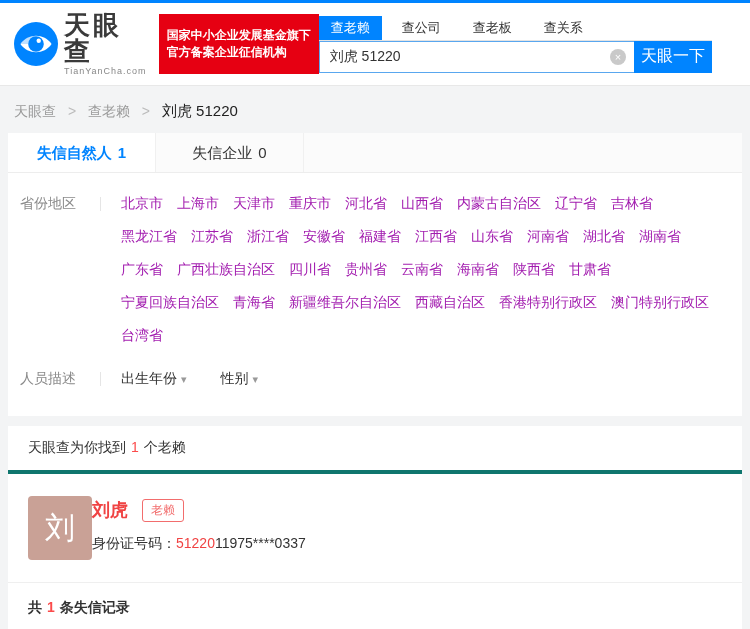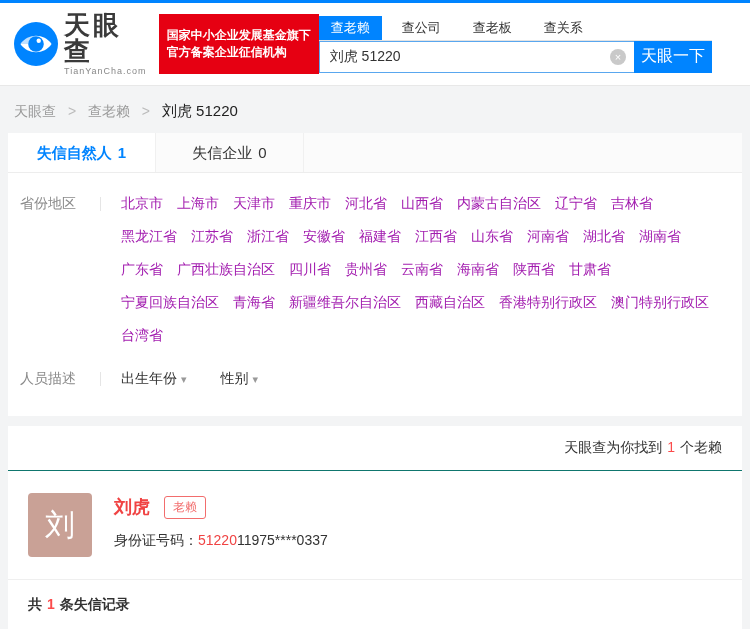--- a/index.html
+++ b/index.html
@@ -48,25 +48,25 @@
   .filters { padding:14px 8px 10px 12px; }
   .frow { display:flex; align-items:flex-start; margin-bottom:10px; }
   .flabel { color:#8a8a8a; width:62px; flex:0 0 auto; line-height:33px; }
   .fdiv { width:1px; height:14px; background:#e5e5e5; margin:10px 20px 0 18px; flex:0 0 auto; }
   .fcontent { flex:1; max-width:622px; line-height:33px; }
   .prov { display:inline-block; margin-right:14px; color:#a21caf; cursor:pointer; white-space:nowrap; }
   .dd { color:#333; margin-right:30px; cursor:pointer; }
   .dd .caret { color:#999; font-size:11px; margin-left:4px; }
 
   
-  .result-header { padding:13px 20px; border-bottom:1px solid #0f766e; color:#333;text-align:right; }
+  .result-header { padding:13px 20px; border-bottom:4px solid #0f766e; color:#333; }
   .result-header em, .records-title em { color:#fb4b4b; font-style:normal; margin:0 5px; }
   .person { display:flex; padding:22px 20px 20px; }
   .avatar { width:64px; height:64px; background:#c9a196; border-radius:4px; color:#fff; font-size:30px; line-height:64px; text-align:center; flex:0 0 auto; cursor:pointer; }
-  .pinfo { margin-left:22px; padding-top:2px; }
+  .pinfo { padding-top:2px; }
   .pname-row { display:flex; align-items:center; }
   .pname { font-size:18px; font-weight:bold; color:#f04343; cursor:pointer; }
   .pbadge { border:1px solid #f26d6d; color:#f26d6d; font-size:12px; padding:2px 8px; border-radius:3px; margin-left:14px; }
   .pid-row { margin-top:13px; color:#333; }
   .pid-hl { color:#f04343; }
   .pintro-row { margin-top:12px; color:#333; }
   .card-divider { border-top:1px solid #efefef; margin-top:2px; }
   .records { padding:16px 20px 22px; }
   .records-title { font-weight:bold; color:#333; }
 </style>

